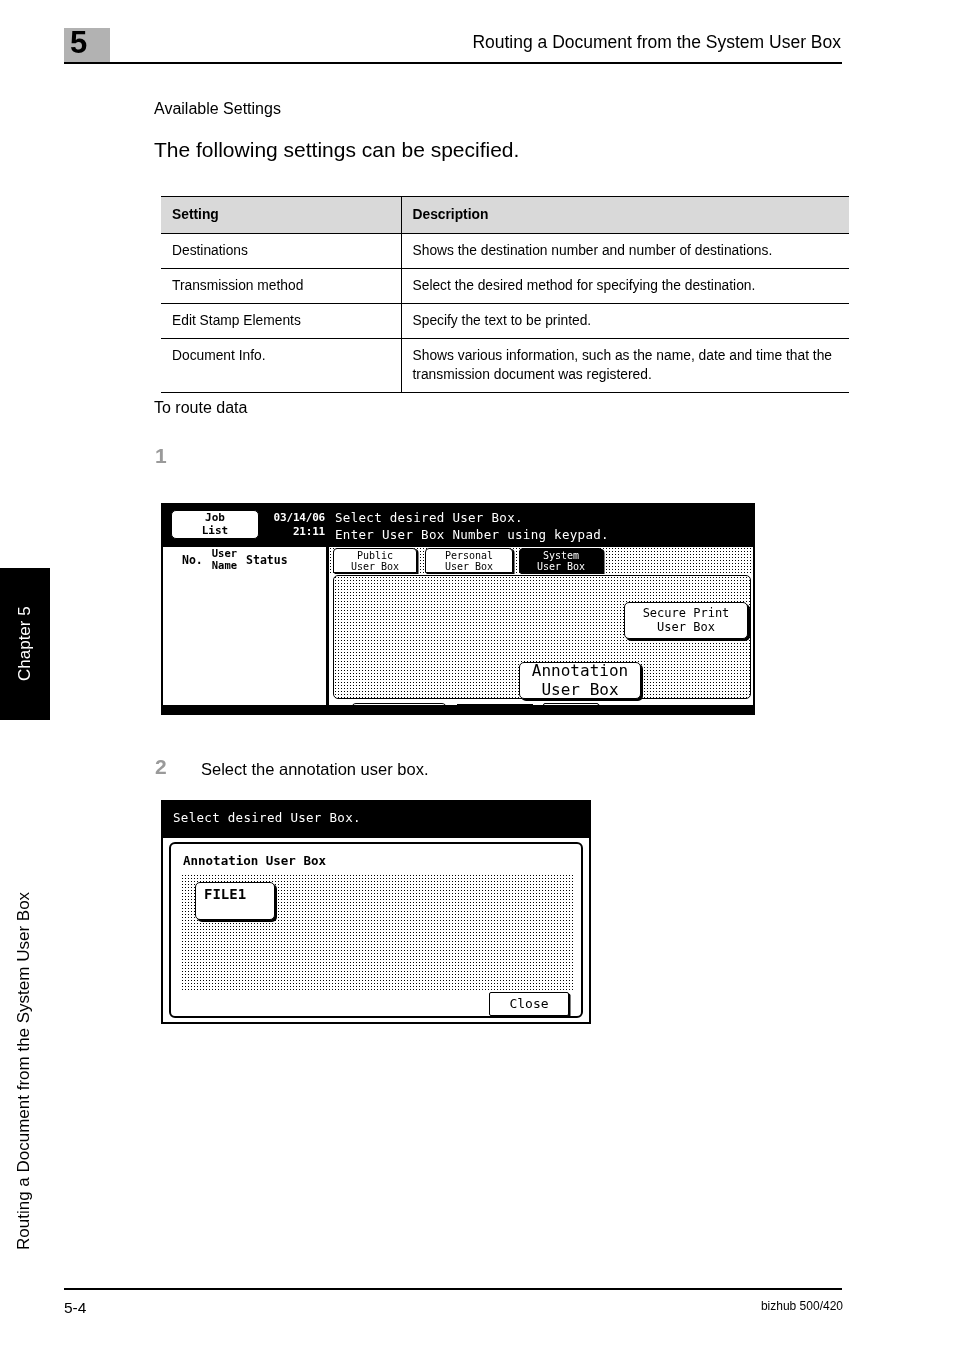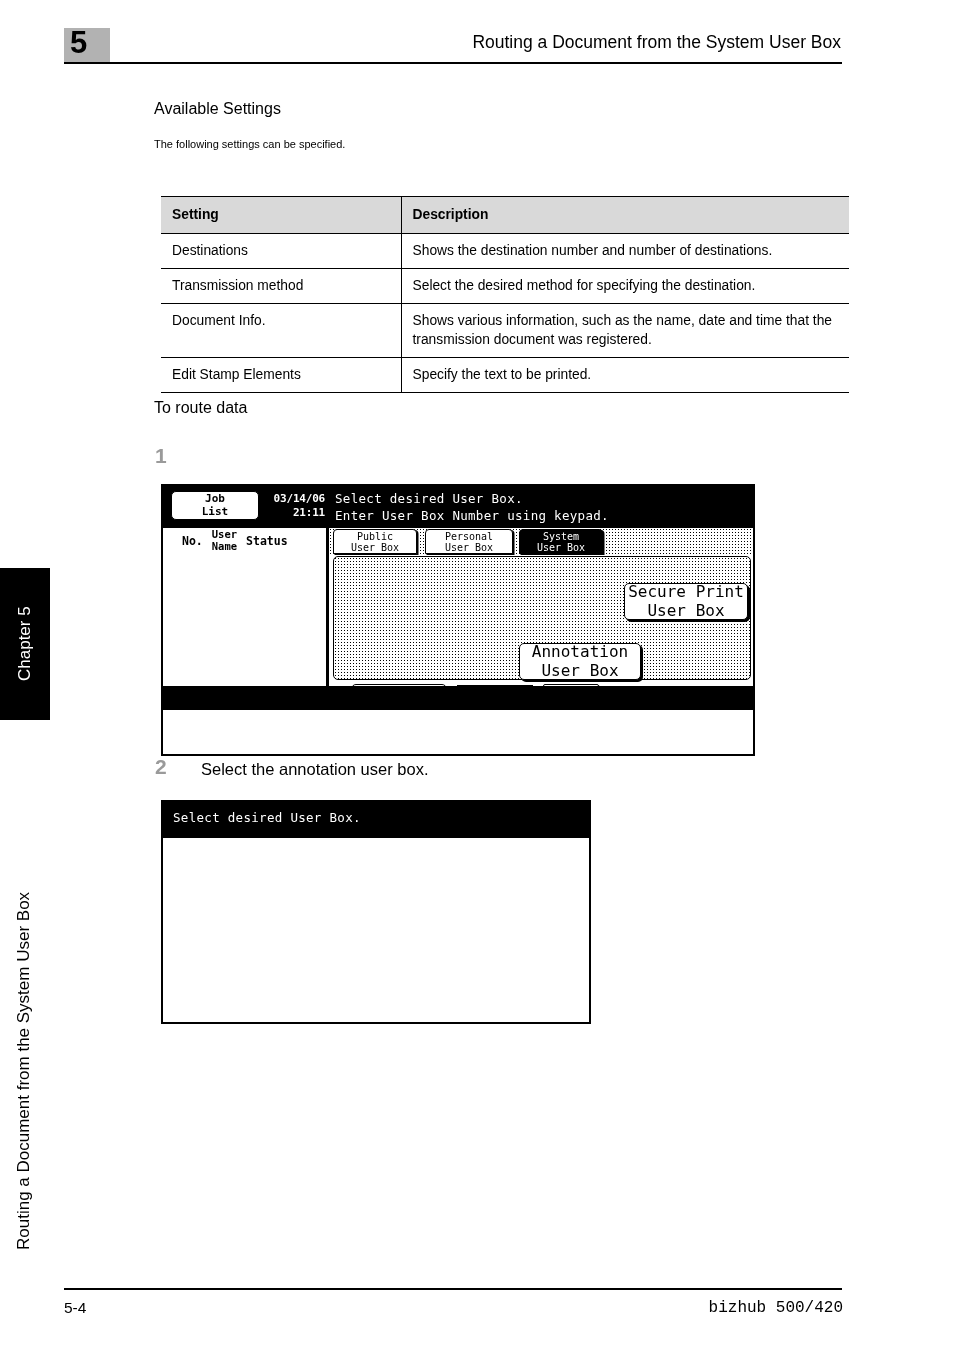--- a/index.html
+++ b/index.html
@@ -93,21 +93,21 @@
   .sec-heading {
     position: absolute;
     left: 154px;
     font-size: 16px;
     font-weight: normal;
     white-space: nowrap;
   }
   .body-text {
     position: absolute;
     left: 154px;
-    font-size: 11px;
+    font-size: 21px;
     white-space: nowrap;
     text-align: right;
   }
 
   
   #settings-table {
     position: absolute;
     left: 161px; top: 196px;
     width: 688px;
     border-collapse: collapse;
@@ -185,21 +185,21 @@
     line-height: 1.15;
     white-space: nowrap;
     text-align: center;
   }
   .key.flat {
     border-radius: 2px;
     box-shadow: 1.5px 1.5px 0 #000;
   }
 
   
-  #lcd-panel-1 { left: 161px; top: 484px; width: 594px; height: 272px; }
+  #lcd-panel-1 { left: 161px; top: 503px; width: 594px; height: 212px; }
 
   #p1-topbar {
     position: absolute; left: 0; top: 0; width: 594px; height: 42px;
     background: #000;
   }
   #p1-joblist {
     left: 8px; top: 5px; width: 88px; height: 29px;
     font-size: 11px; font-weight: bold;
   }
   #p1-datetime {
@@ -272,21 +272,21 @@
   #p1-tab-personal { left: 96px;  width: 88px; }
   #p1-tab-system   { left: 190px; width: 84px; }
 
   #p1-content {
     position: absolute; left: 4px; top: 28px; width: 418px; height: 124px;
     border: 1.5px solid #000;
     border-radius: 5px;
   }
   #p1-secure {
     left: 290px; top: 26px; width: 124px; height: 37px;
-    font-size: 16px;
+    font-size: 12px;
   }
   #p1-annotation {
     left: 185px; top: 86px; width: 122px; height: 37px;
     font-size: 16px;
   }
 
   #p1-bottombar {
     position: absolute; left: 0; top: 154px; width: 428px; height: 28px;
     background: #fff;
   }
@@ -348,21 +348,21 @@
   .footer-rule {
     position: absolute; left: 64px; top: 0; width: 778px; height: 2px;
     background: #000;
   }
   .footer-left {
     position: absolute; left: 64px; top: 11px;
     font-size: 15.5px; white-space: nowrap;
   }
   .footer-right {
     position: absolute; right: 111px; top: 11px;
-    font-size: 16px; white-space: nowrap; font-family: Liberation Mono, monospace;
+    font-size: 12px; white-space: nowrap;
   }
 </style>
 </head>
 <body>
 
 <div id="page-header">
   <div class="chapter-badge"></div>
   <div class="chapter-badge-num">5</div>
   <div class="header-title">Routing a Document from the System User Box</div>
   <div class="header-rule"></div>
@@ -389,26 +389,26 @@
     <tbody>
       <tr>
         <td class="col-setting">Destinations</td>
         <td>Shows the destination number and number of destinations.</td>
       </tr>
       <tr>
         <td class="col-setting">Transmission method</td>
         <td>Select the desired method for specifying the destination.</td>
       </tr>
       <tr>
+        <td class="col-setting">Edit Stamp Elements</td>
+        <td>Specify the text to be printed.</td>
+      </tr>
+      <tr>
         <td class="col-setting">Document Info.</td>
         <td>Shows various information, such as the name, date and time that the transmission document was registered.</td>
-      </tr>
-      <tr>
-        <td class="col-setting">Edit Stamp Elements</td>
-        <td>Specify the text to be printed.</td>
       </tr>
     </tbody>
   </table>
 
   <div class="sec-heading" style="top:399px;">To route data</div>
 
   <div class="step-num" style="top:444px;">1</div>
 
   <div id="lcd-panel-1" class="lcd">
 
@@ -486,20 +486,33 @@
     <div id="p1-bottomblack"></div>
   </div>
 
   <div class="step-num" style="top:755px;">2</div>
   <div class="step-text" style="top:760px;">Select the annotation user box.</div>
 
   <div id="lcd-panel-2" class="lcd">
     <div id="p2-titlebar"></div>
     <div id="p2-title" class="lcd-line">Select desired User Box.</div>
 
+    <div id="p2-dialog">
+      <div id="p2-dialog-title">Annotation User Box</div>
+
+      <div id="p2-listarea" class="dither-mid">
+        <div id="p2-file1" class="key">
+          <span>FILE1</span>
+        </div>
+      </div>
+
+      <div id="p2-close" class="key flat">
+        <span>Close</span>
+      </div>
+    </div>
   </div>
 
 </div>
 
 <div id="page-footer">
   <div class="footer-rule"></div>
   <div class="footer-left">5-4</div>
   <div class="footer-right">bizhub 500/420</div>
 </div>
 

